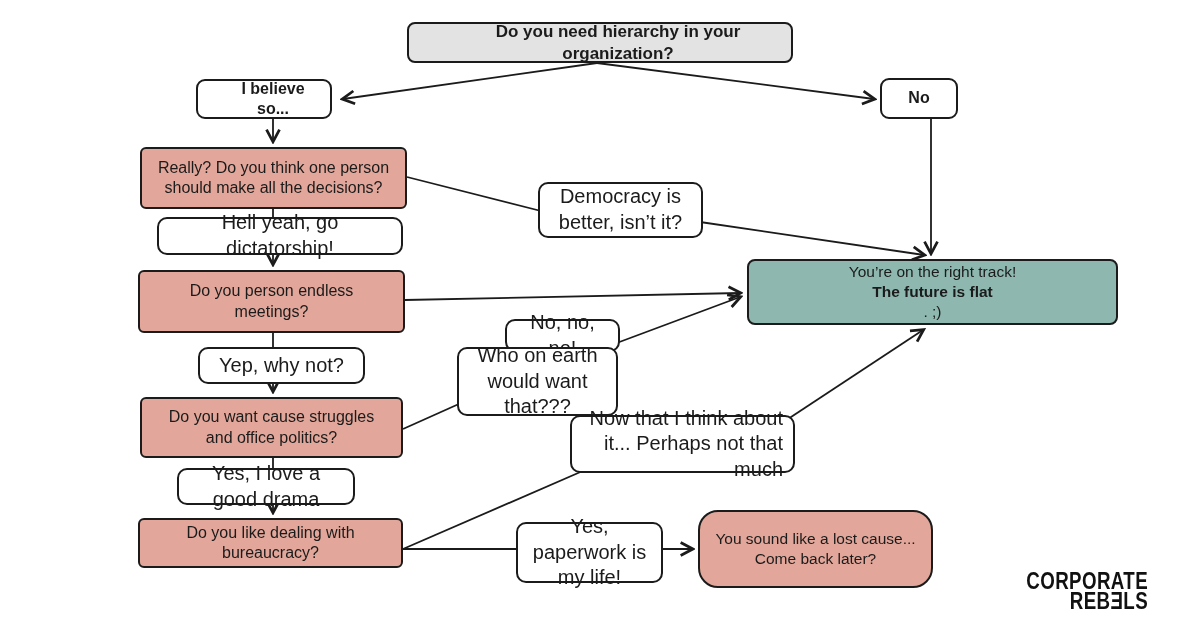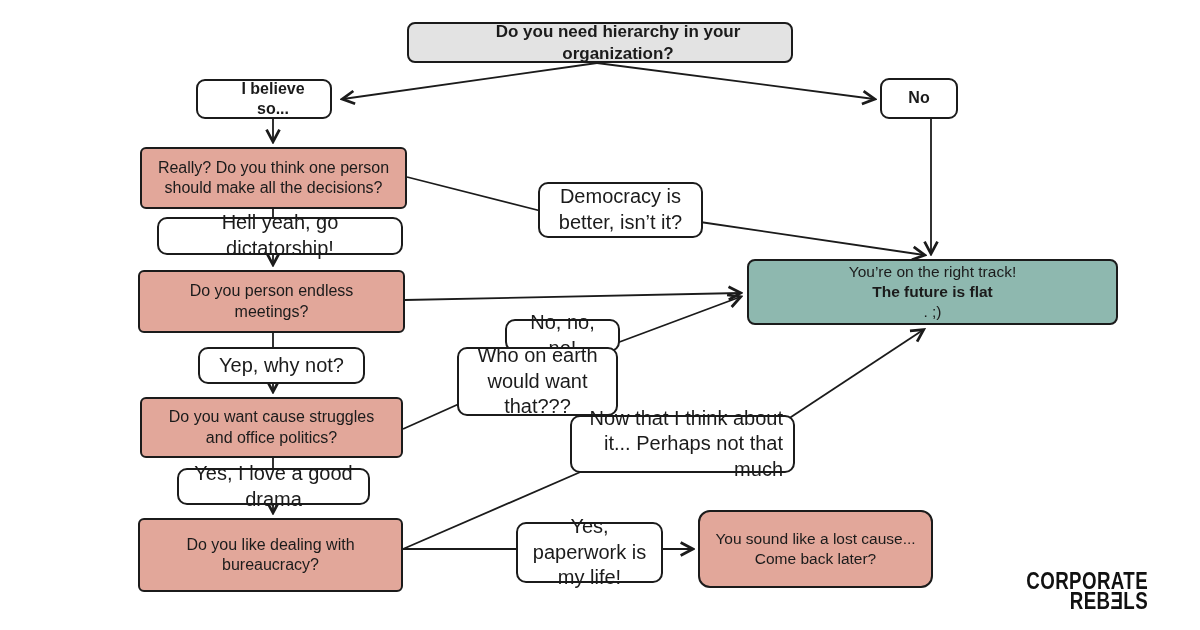--- a/index.html
+++ b/index.html
@@ -12,33 +12,33 @@
     position:absolute;box-sizing:border-box;display:flex;align-items:center;justify-content:center;
     text-align:center;border:2px solid #1b1b1b;border-radius:9px;background:#fff;
     font-size:15px;line-height:1.28;padding:4px 12px;
   }
   .root{background:#e3e3e3;font-weight:bold;font-size:17px;border-radius:8px;}
   .branch{font-weight:bold;font-size:16px;}
   .question{background:#e2a79a;font-size:16px;border-radius:6px;}
   .label{border-width:2px;font-size:20px;border-radius:10px;padding:2px 10px;}
   .result{background:#8eb8af;font-size:15.5px;white-space:nowrap;border-radius:8px;flex-direction:column;}
   .result b{font-weight:bold;}
-  .lost{background:#e2a79a;font-size:15.5px;border-radius:12px;}
+  .lost{background:#e2a79a;font-size:15.5px;border-radius:20px;}
 
   
   .n-root{left:407px;top:22px;width:386px;height:41px;padding-left:48px;}
   .n-believe{left:196px;top:79px;width:136px;height:40px;padding-left:30px;}
   .n-no{left:880px;top:78px;width:78px;height:41px;}
   .n-q1{left:140px;top:147px;width:267px;height:62px;}
   .n-a1{left:157px;top:217px;width:246px;height:38px;}
   .n-q2{left:138px;top:270px;width:267px;height:63px;}
   .n-a2{left:198px;top:347px;width:167px;height:37px;}
   .n-q3{left:140px;top:397px;width:263px;height:61px;}
-  .n-a3{left:177px;top:468px;width:193px;height:37px;}
-  .n-q4{left:138px;top:518px;width:265px;height:74px;}
+  .n-a3{left:177px;top:468px;width:178px;height:37px;}
+  .n-q4{left:138px;top:518px;width:265px;height:50px;}
   .n-e1{left:538px;top:182px;width:165px;height:56px;}
   .n-e2{left:505px;top:275px;width:115px;height:33px;margin-top:44px;}
   .n-e3{left:457px;top:347px;width:161px;height:69px;}
   .n-e4{left:570px;top:415px;width:225px;height:58px;text-align:right;}
   .n-e5{left:516px;top:522px;width:147px;height:61px;}
   .n-lost{left:698px;top:510px;width:235px;height:78px;}
   .n-result{left:747px;top:259px;width:371px;height:66px;}
 
   .logo{
     position:absolute;right:52px;bottom:18px;text-align:right;color:#111;

